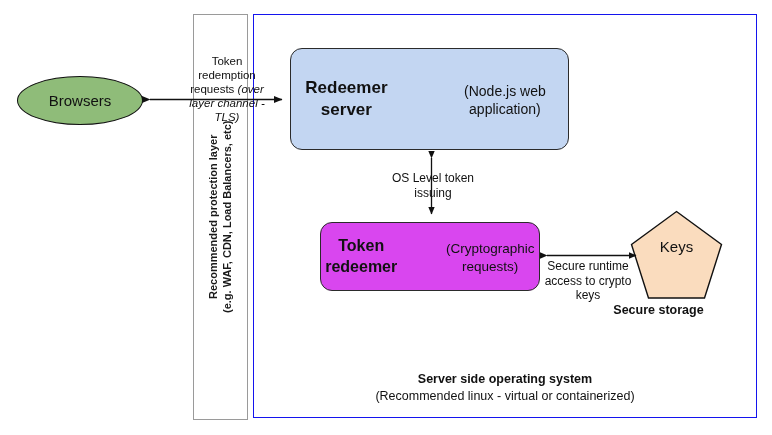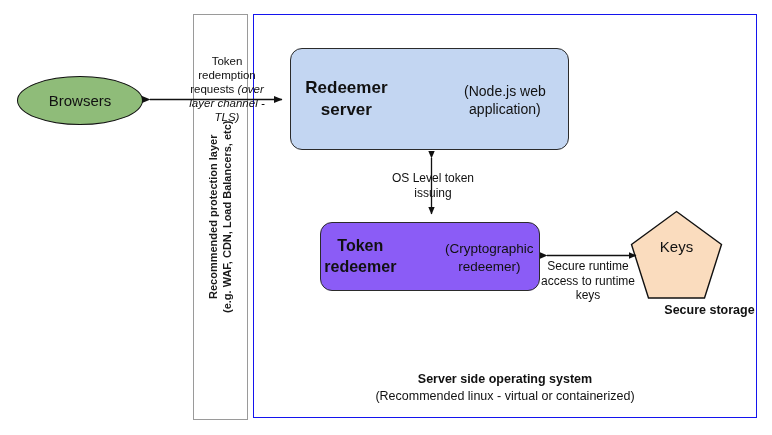--- a/index.html
+++ b/index.html
@@ -102,21 +102,21 @@
     width: 279px;
     height: 102px;
     background: #c3d6f2;
     border: 1.4px solid #2b2b2b;
   }
   .redeemer-box {
     left: 320px;
     top: 222px;
     width: 220px;
     height: 69px;
-    background: #8b5cf6;
+    background: #d946ef;
     border: 1.4px solid #2b2b2b;
   }
   .rbox .title {
     font-size: 17px;
     font-weight: bold;
     color: #111111;
     line-height: 1.3;
   }
   .rbox .subtitle {
     font-size: 14px;
@@ -141,21 +141,21 @@
     left: 630px;
     top: 238px;
     width: 93px;
     text-align: center;
     font-size: 15px;
     color: #111111;
     pointer-events: none;
   }
   .secure-storage-label {
     position: absolute;
-    left: 648px;
+    left: 597px;
     top: 303px;
     width: 123px;
     text-align: center;
     font-size: 12.5px;
     font-weight: bold;
     color: #111111;
   }
 
   
   .arrows {
@@ -232,21 +232,21 @@
     <span>Browsers</span>
   </div>
 
   <div class="rbox server-box">
     <span class="title">Redeemer server</span>
     <span class="subtitle">(Node.js web application)</span>
   </div>
 
   <div class="rbox redeemer-box">
     <span class="title">Token redeemer</span>
-    <span class="subtitle">(Cryptographic redeemer)</span>
+    <span class="subtitle">(Cryptographic requests)</span>
   </div>
 
   <svg class="keys-shape" viewBox="0 0 93 90">
     <polygon points="46.5,1.5 91.5,34.5 74.5,88 18.5,88 1.5,34.5" fill="#fadcbe" stroke="#111111" stroke-width="1.4"></polygon>
   </svg>
   <div class="keys-label">Keys</div>
   <div class="secure-storage-label">Secure storage</div>
 
   <svg class="arrows" viewBox="0 0 772 435">
     <defs>
@@ -273,21 +273,21 @@
     <div class="ital">TLS)</div>
   </div>
 
   <div class="edge-label lbl-os-level">
     <div>OS Level token</div>
     <div>issuing</div>
   </div>
 
   <div class="edge-label lbl-secure-runtime">
     <div>Secure runtime</div>
-    <div>access to runtime</div>
+    <div>access to crypto</div>
     <div>keys</div>
   </div>
 
   <div class="os-caption">
     <div class="line1">Server side operating system</div>
     <div class="line2">(Recommended linux - virtual or containerized)</div>
   </div>
 
 </div>
 

